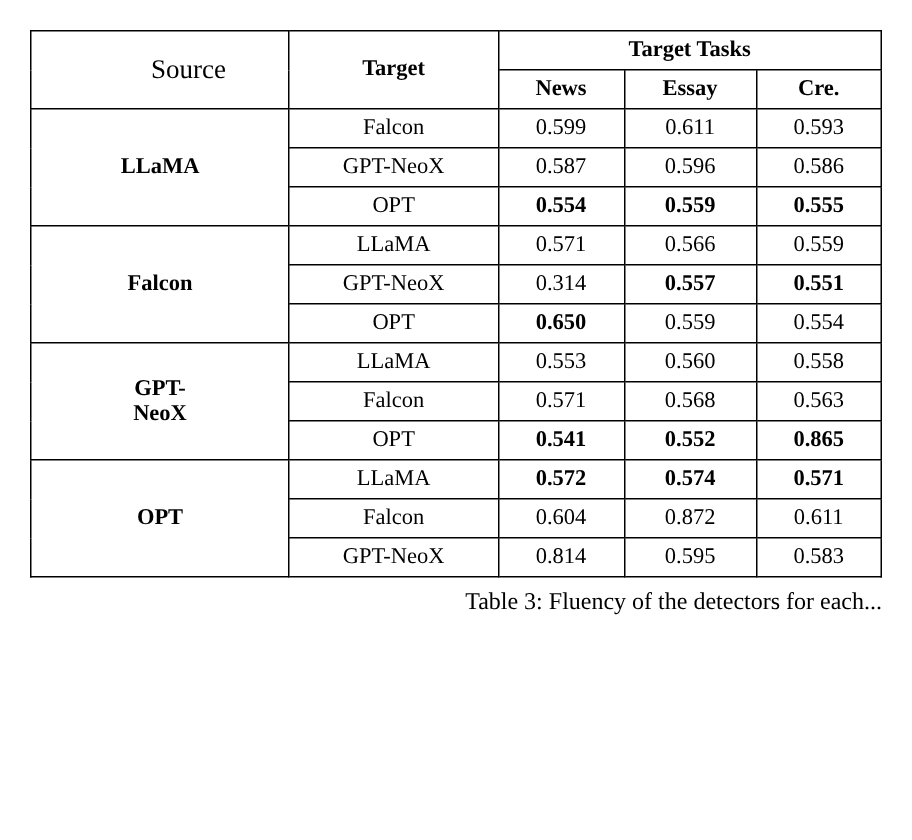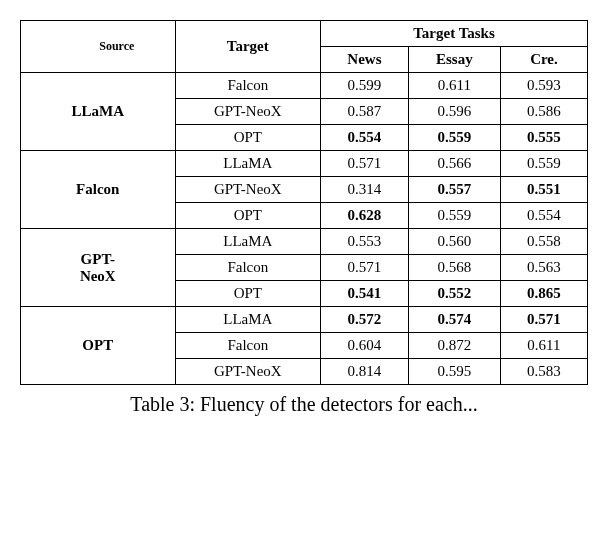--- a/index.html
+++ b/index.html
@@ -35,23 +35,23 @@
       padding: 4px 8px;
       text-align: center;
       vertical-align: middle;
     }
 
     th {
       font-weight: bold;
     }
 
     .header-source {
-      font-weight: bold;
+      font-weight: normal;
       border-right: 1.5px solid #000;
-      font-size: 12px;
+      font-size: 18px;
       padding-left: 46px;
     }
 
     .header-target {
       font-weight: bold;
       border-right: 1.5px solid #000;
       font-size: 15px;
     }
 
     .writing-tasks-header {
@@ -70,22 +70,22 @@
       vertical-align: middle;
     }
 
     .target-cell {
       border-right: 1.5px solid #000;
       vertical-align: middle;
     }
 
     .caption {
       margin-top: 8px;
-      font-size: 20px;
-      text-align: center;
+      font-size: 16px;
+      text-align: right;
     }
 
     thead tr:first-child th {
       border-top: 1.5px solid #000;
     }
 
     thead tr:last-child th {
       border-bottom: 1.5px solid #000;
     }
 
@@ -142,21 +142,21 @@
           <td>0.559</td>
         </tr>
         <tr>
           <td class="target-cell">GPT-NeoX</td>
           <td>0.314</td>
           <td class="bold-val">0.557</td>
           <td class="bold-val">0.551</td>
         </tr>
         <tr>
           <td class="target-cell">OPT</td>
-          <td class="bold-val">0.628</td>
+          <td class="bold-val">0.650</td>
           <td>0.559</td>
           <td>0.554</td>
         </tr>
         <tr class="group-top">
           <td rowspan="3" class="source-cell">GPT-<br>NeoX</td>
           <td class="target-cell">LLaMA</td>
           <td>0.553</td>
           <td>0.560</td>
           <td>0.558</td>
         </tr>

